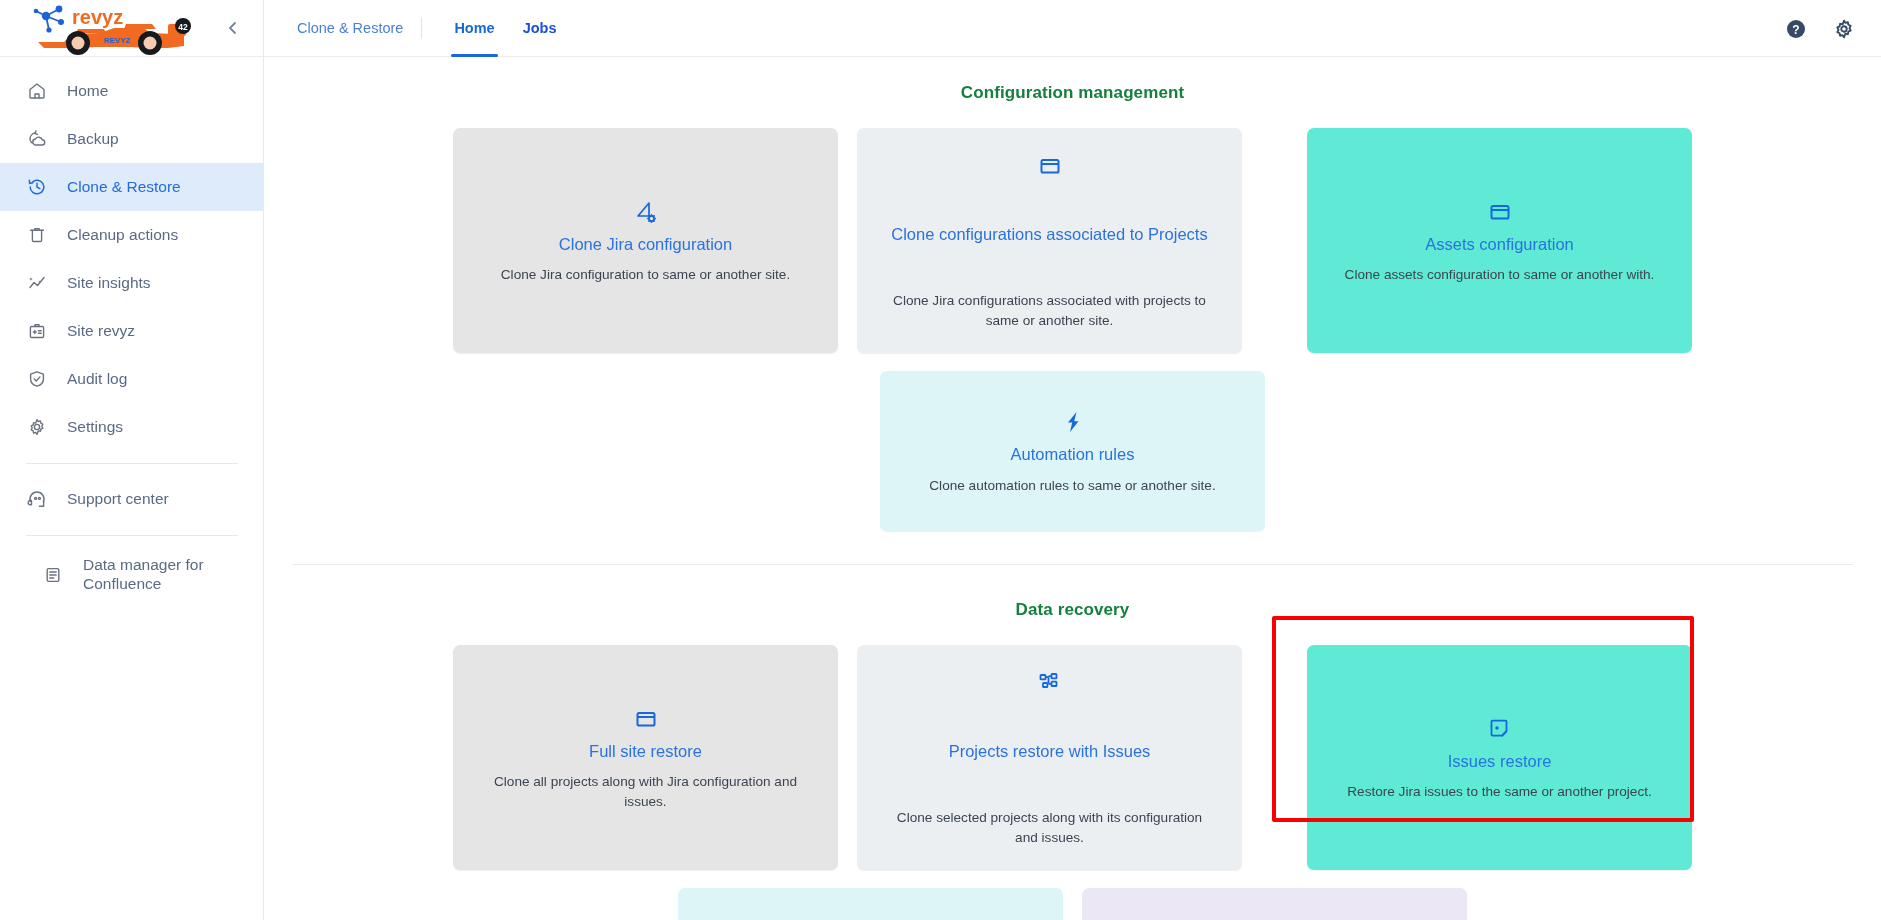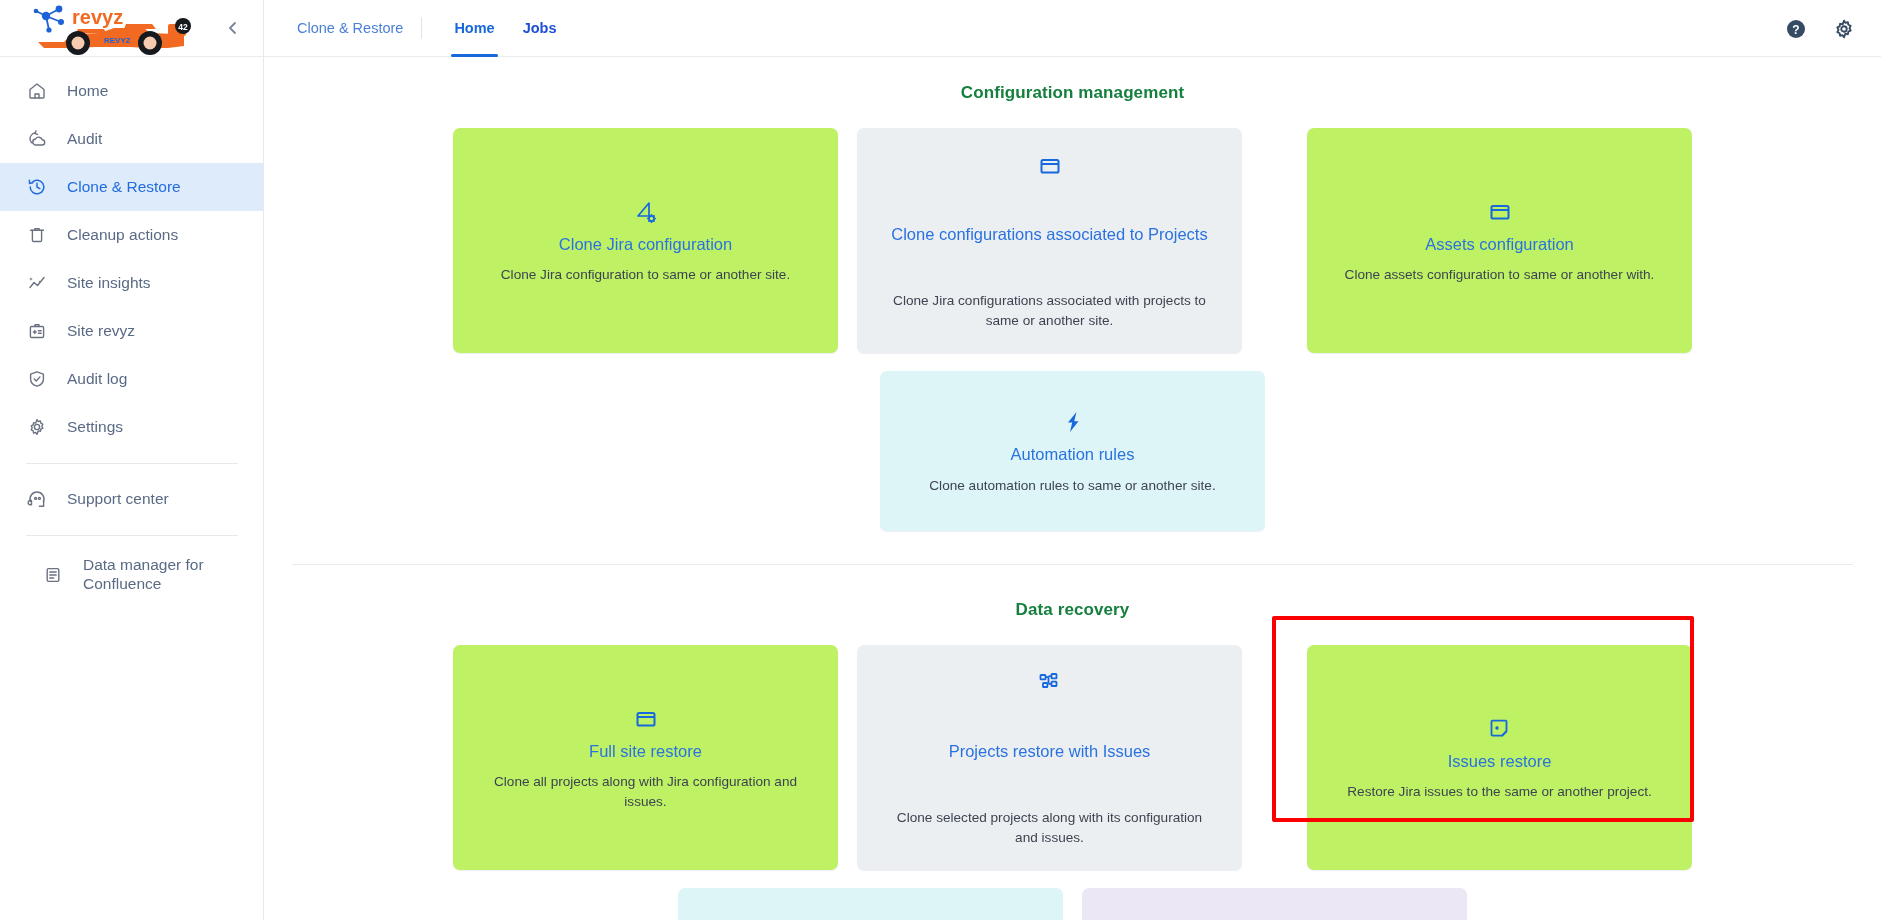--- a/index.html
+++ b/index.html
@@ -163,23 +163,23 @@
     margin-bottom: 10px;
     max-width: 330px;
   }
   .card-desc {
     font-size: 13.6px;
     color: #3d4451;
     text-align: center;
     line-height: 1.45;
     max-width: 325px;
   }
-  .card.blue   { background: #bef264; }
+  .card.blue   { background: #e5e5e5; }
   .card.gray   { background: #eceff2; gap: 36px; }
-  .card.beige  { background: #bef264; margin-left: 46px; }
+  .card.beige  { background: #5eead4; margin-left: 46px; }
   .card.cyan   { background: #ddf5f7; }
   .card.lav    { background: #ece7f4; }
 
   .card-tall { min-height: 160px; justify-content: center; }
 
   
   .highlight-box {
     position: absolute;
     border: 4px solid #fb0000;
     border-radius: 2px;
@@ -248,21 +248,21 @@
       </div>
 
       <div class="nav-item">
         <span class="nav-ico">
           <svg width="20" height="20" viewBox="0 0 20 20" fill="none" stroke="currentColor" stroke-width="1.4" stroke-linecap="round" stroke-linejoin="round">
             <path d="M8 4 a6 6 0 0 0 -5 6 a6 6 0 0 0 2 4"></path>
             <polyline points="9,2 8,4.6 10.6,5.4"></polyline>
             <path d="M9 16 h6 a2.6 2.6 0 0 0 .2 -5.2 A3.6 3.6 0 0 0 8.6 10 A2.9 2.9 0 0 0 9 16 Z"></path>
           </svg>
         </span>
-        <span class="nav-label">Audit</span>
+        <span class="nav-label">Backup</span>
       </div>
 
       <div class="nav-item active">
         <span class="nav-ico">
           <svg width="20" height="20" viewBox="0 0 20 20" fill="none" stroke="currentColor" stroke-width="1.5" stroke-linecap="round" stroke-linejoin="round">
             <path d="M3.2 10 a6.8 6.8 0 1 0 2 -4.8"></path>
             <polyline points="2.4,3.2 2.6,6.4 5.8,5.8"></polyline>
             <polyline points="10,6.2 10,10 12.8,11.6"></polyline>
           </svg>
         </span>

